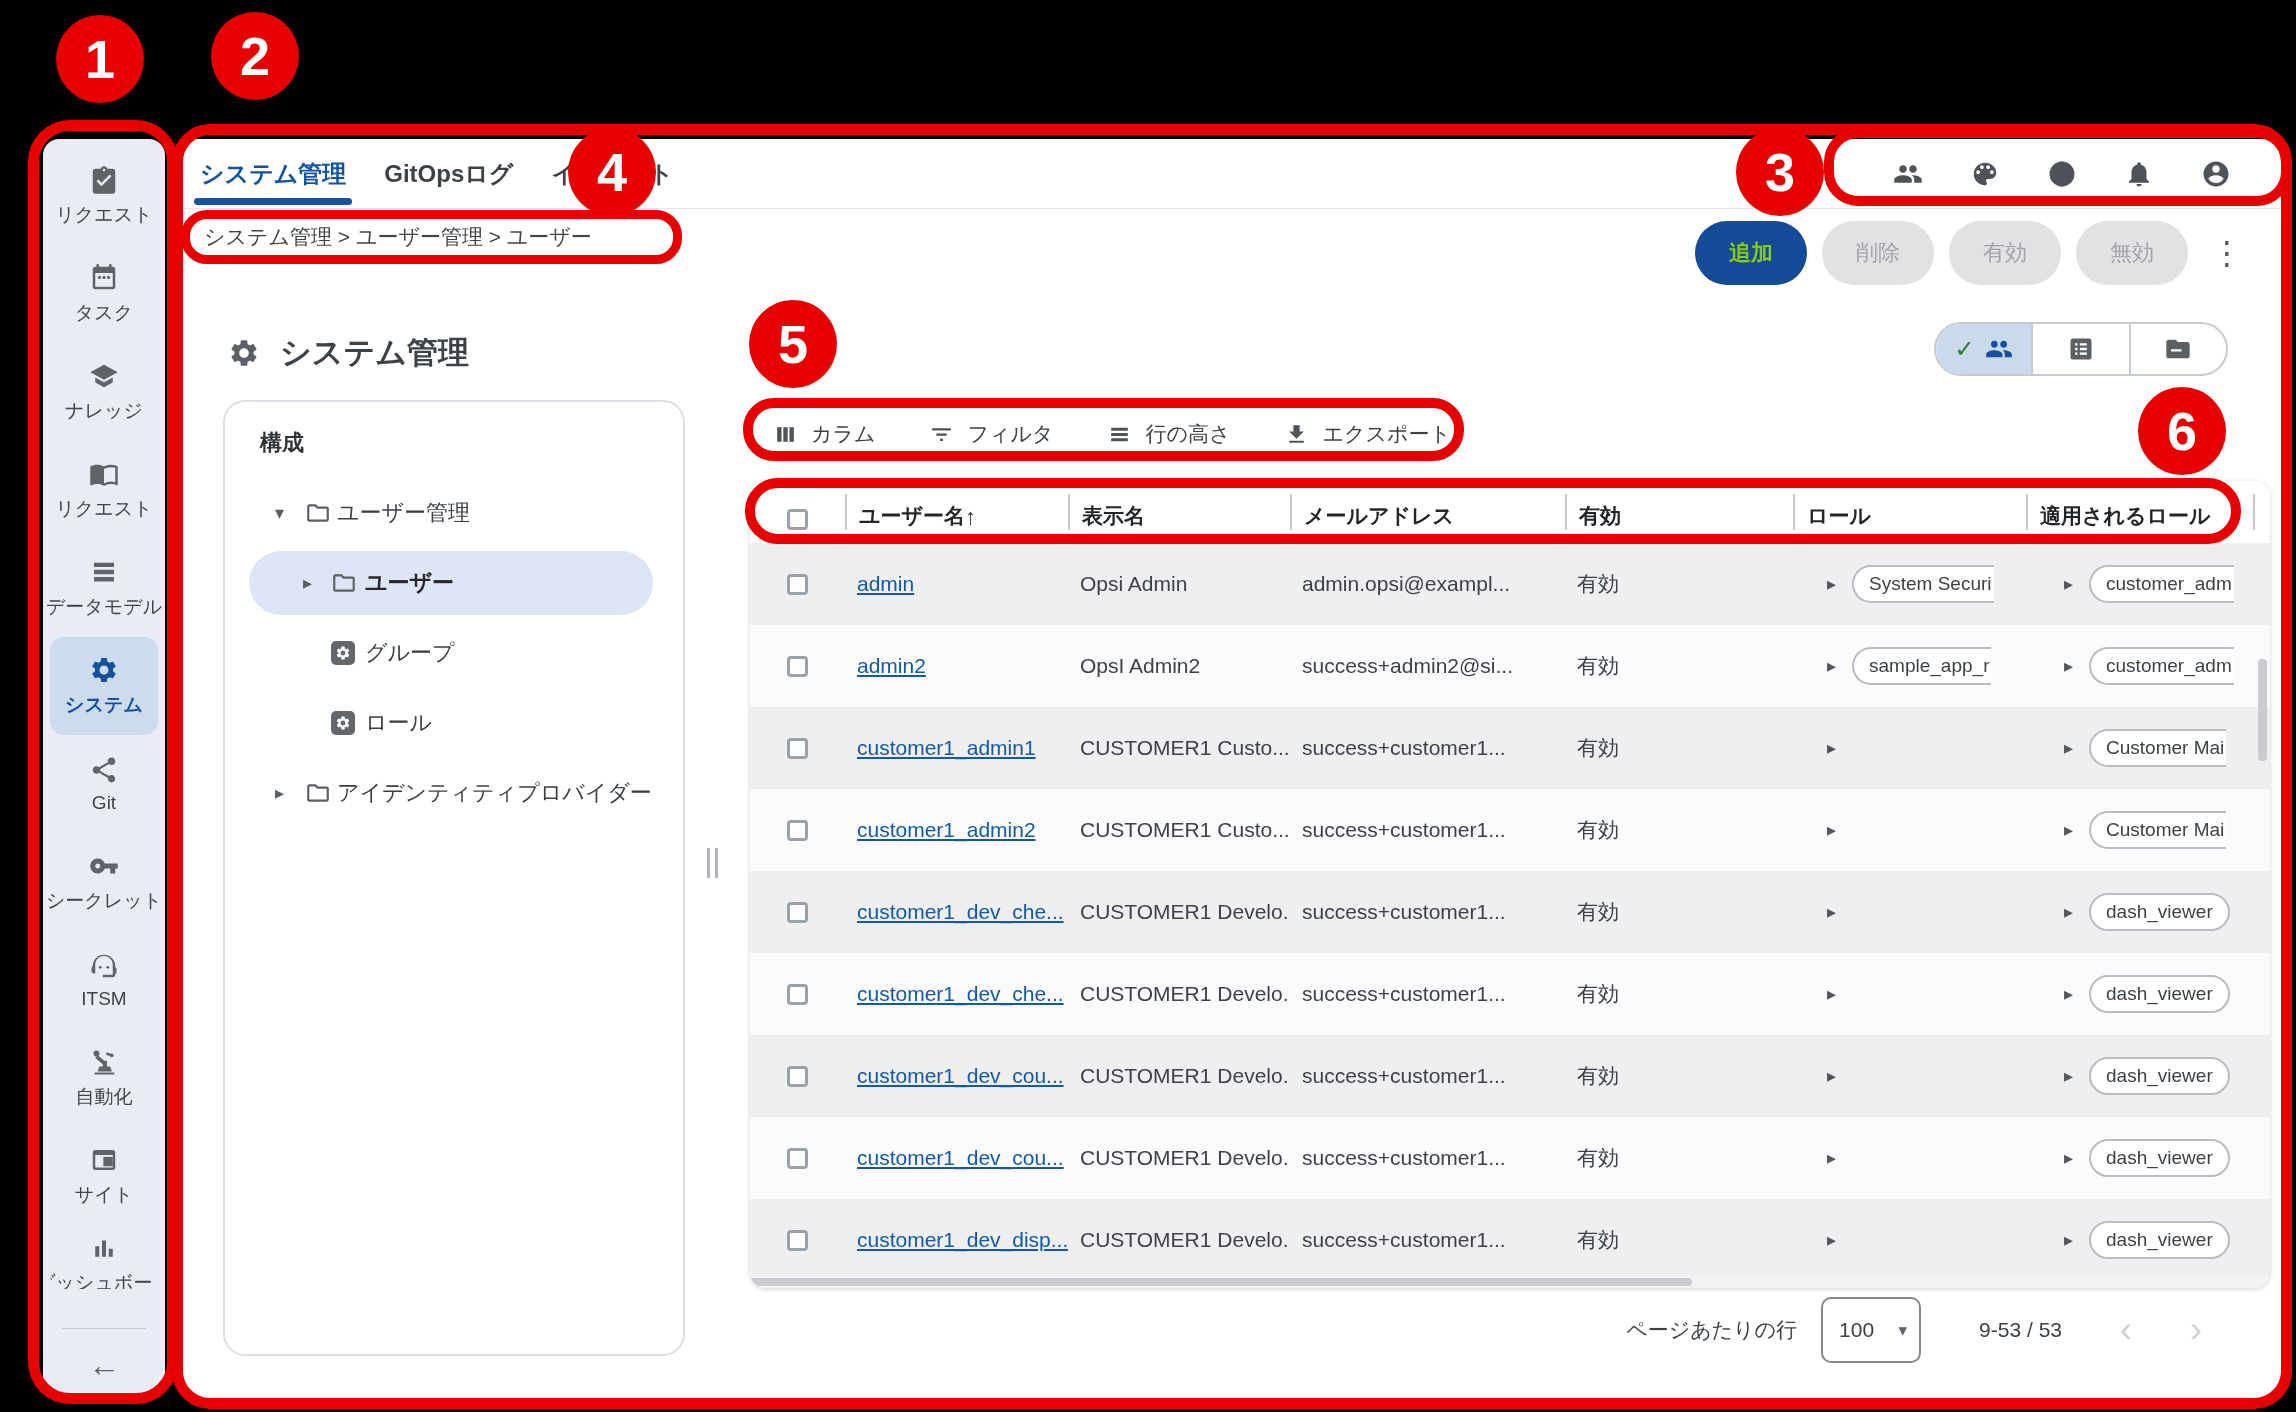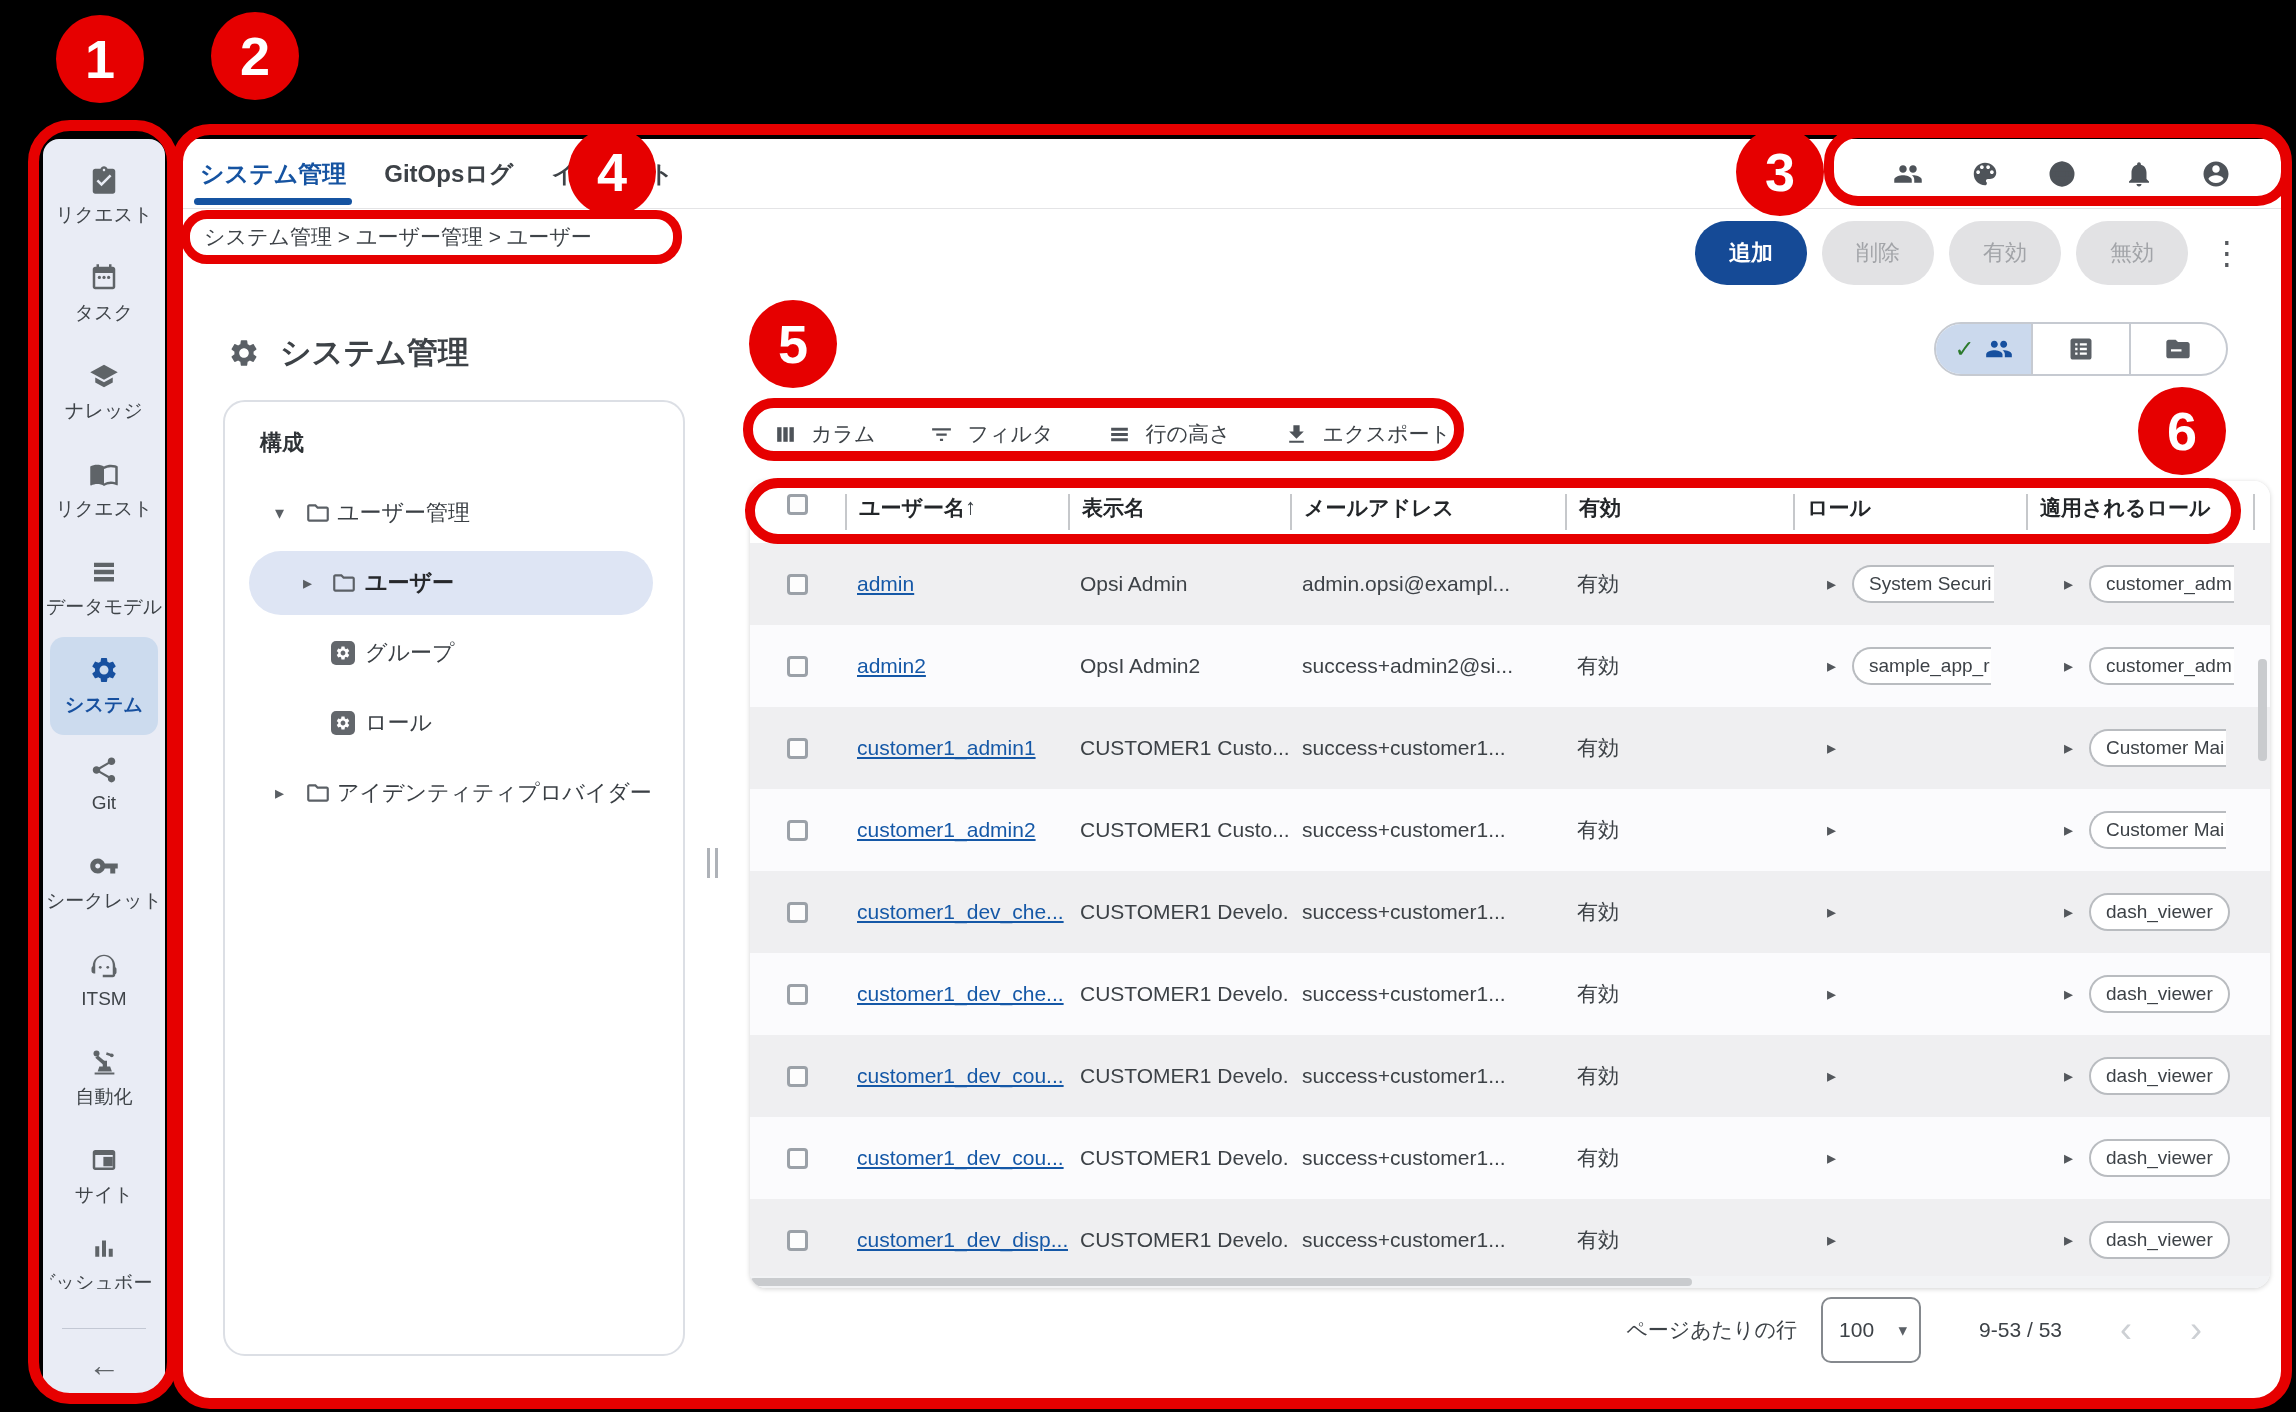--- a/index.html
+++ b/index.html
@@ -34,21 +34,21 @@
   .tab.active::after{content:"";position:absolute;left:-6px;right:-6px;bottom:3px;height:7px;background:#1553a1;border-radius:4px;}
   .top-icons{position:absolute;top:0;right:54px;height:69px;display:flex;align-items:center;gap:47px;}
   .top-icn{width:30px;height:30px;color:#4e5359;display:inline-flex;cursor:pointer;}
   .top-icn svg{width:100%;height:100%;fill:currentColor;}
 
   .breadcrumb{position:absolute;left:23px;top:84px;font-size:21px;color:#3f4449;cursor:pointer;}
 
   .actions{position:absolute;top:82px;right:42px;display:flex;align-items:center;gap:15px;}
   .btn{height:64px;border-radius:32px;display:flex;align-items:center;justify-content:center;
        font-size:22px;padding:0 34px;white-space:nowrap;cursor:pointer;}
-  .btn.primary{background:#154a96;color:#ffffff;font-weight:bold;text-align:right;}
+  .btn.primary{background:#154a96;color:#84cc16;font-weight:bold;text-align:right;}
   .btn.disabled{background:#e2e2e4;color:#a2a4a8;}
   .menu-dots{font-size:32px;color:#55595e;margin-left:8px;cursor:pointer;}
 
   .page-title{position:absolute;left:47px;top:193px;display:flex;align-items:center;gap:20px;}
   .page-title .icn{width:32px;height:32px;color:#5b6066;}
   .page-title h1{font-size:31px;color:#3d4247;font-weight:bold;}
 
   
   .tree-card{position:absolute;left:42px;top:261px;width:462px;height:956px;background:#fff;
              border:2px solid #dcdfe5;border-radius:22px;padding-top:26px;}
@@ -82,21 +82,21 @@
   .vt-opt:first-child{border-left:none;}
   .vt-opt.checked{background:#cbd9ed;}
   .vt-opt.checked .icn{color:#17509f;}
   .vt-opt .icn{width:28px;height:28px;}
   .vt-check{color:#2c7a2c;font-size:24px;font-weight:bold;}
 
   
   .grid-card{position:absolute;left:569px;top:342px;width:1520px;height:807px;background:#fff;
              border-radius:16px;overflow:hidden;box-shadow:0 1px 5px rgba(0,0,0,.18);}
   .grid-header{height:62px;display:flex;align-items:center;background:#fff;}
-  .hcell{height:36px;display:flex;align-items:flex-start;border-left:2px solid #c6c8cb;padding-left:12px;gap:0;
+  .hcell{height:36px;display:flex;align-items:flex-end;border-left:2px solid #c6c8cb;padding-left:12px;gap:0;
          font-size:21px;font-weight:bold;color:#232629;white-space:nowrap;overflow:hidden;flex:0 0 auto;cursor:pointer;}
   .hcell.c0{border-left:none;justify-content:center;padding-left:0;cursor:default;}
   .hcell.last{border-right:2px solid #c6c8cb;}
   .sort-arrow{font-size:22px;color:#3a3f44;font-weight:normal;}
   .c0{width:95px;} .c1{width:223px;} .c2{width:222px;} .c3{width:275px;}
   .c4{width:228px;} .c5{width:233px;} .c6{width:229px;}
   .grow{height:82px;display:flex;align-items:center;font-size:21px;color:#3d4247;}
   .grow:nth-child(odd){background:#efeff1;}
   .grow:nth-child(even){background:#fbfbfd;}
   .cell{display:flex;align-items:center;padding-left:12px;overflow:hidden;white-space:nowrap;flex:0 0 auto;}

